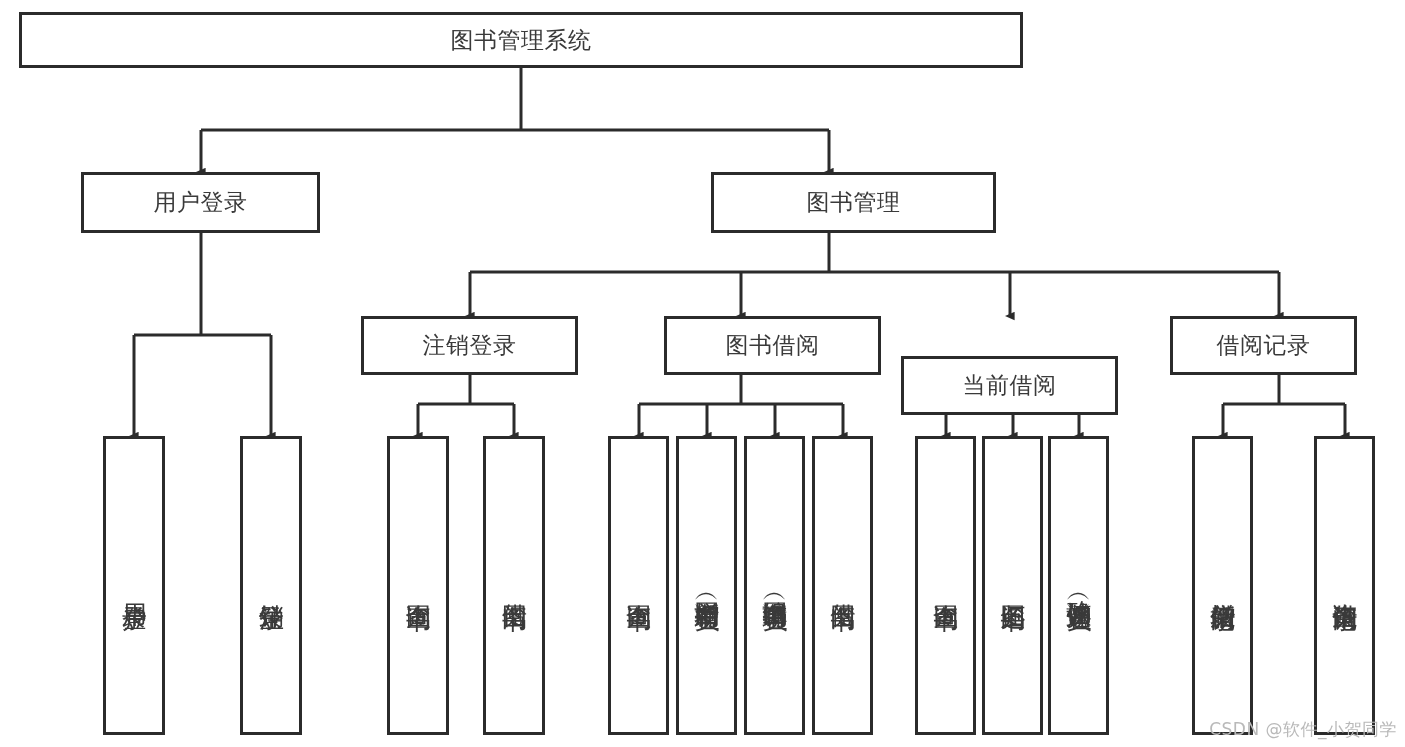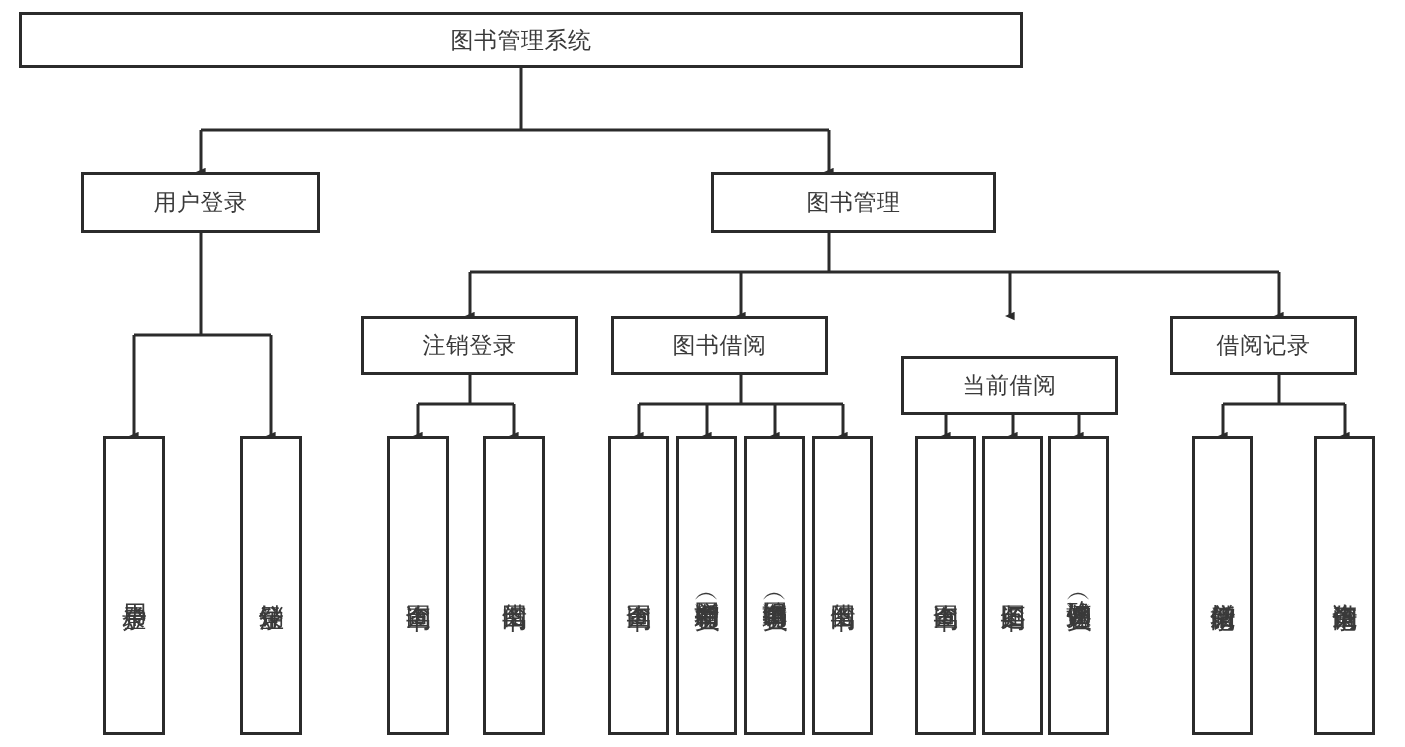--- a/index.html
+++ b/index.html
@@ -120,21 +120,21 @@
       </div>
       <div class="node horiz" style="left: 81px; top: 172px; width: 239px; height: 61px;">
         <span class="label">用户登录</span>
       </div>
       <div class="node horiz" style="left: 711px; top: 172px; width: 285px; height: 61px;">
         <span class="label">图书管理</span>
       </div>
       <div class="node horiz" style="left: 361px; top: 316px; width: 217px; height: 59px;">
         <span class="label">注销登录</span>
       </div>
-      <div class="node horiz" style="left: 611px; top: 316px; width: 217px; height: 59px;">
+      <div class="node horiz" style="left: 664px; top: 316px; width: 217px; height: 59px;">
         <span class="label">图书借阅</span>
       </div>
       <div class="node horiz" style="left: 901px; top: 316px; width: 217px; height: 59px; margin-top: 40px;">
         <span class="label">当前借阅</span>
       </div>
       <div class="node horiz" style="left: 1170px; top: 316px; width: 187px; height: 59px;">
         <span class="label">借阅记录</span>
       </div>
       <div class="node vert" style="left: 103px; top: 436px; width: 62px; height: 299px;">
         <span class="label">用户登录</span>
@@ -170,13 +170,14 @@
         <span class="label">确认归还（管理员）</span>
       </div>
       <div class="node vert" style="left: 1192px; top: 436px; width: 61px; height: 299px;">
         <span class="label">新增借阅记录</span>
       </div>
       <div class="node vert" style="left: 1314px; top: 436px; width: 61px; height: 299px;">
         <span class="label">查询借阅记录</span>
       </div>
     </div>
 
+  <div id="watermark">CSDN @软件_小贺同学</div>
 </div>
 
 </body></html>

